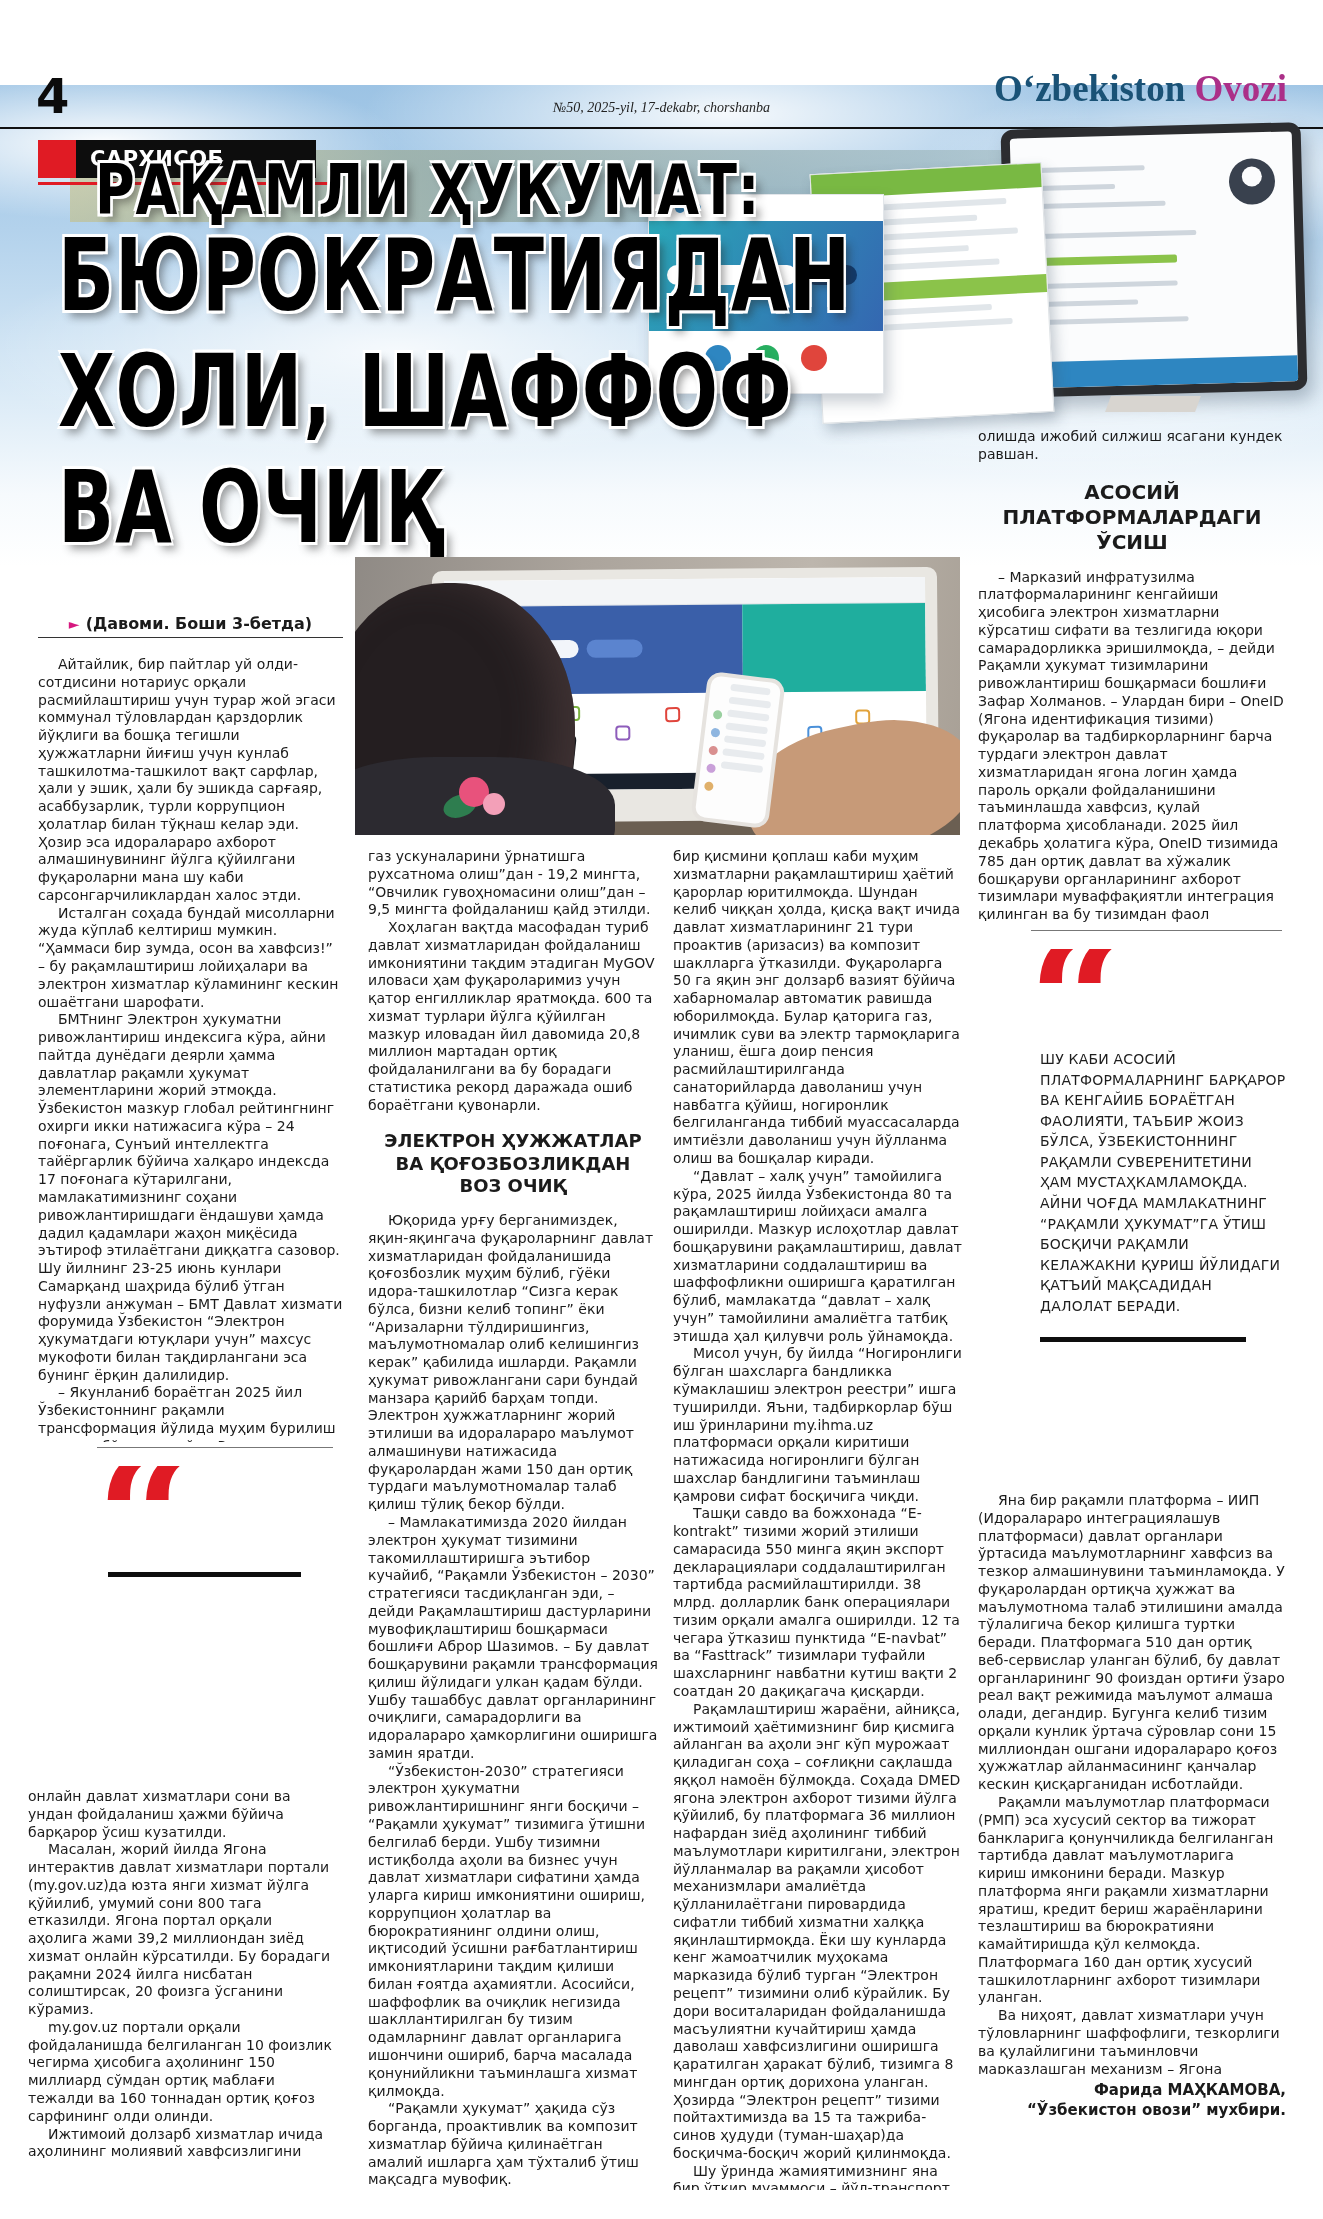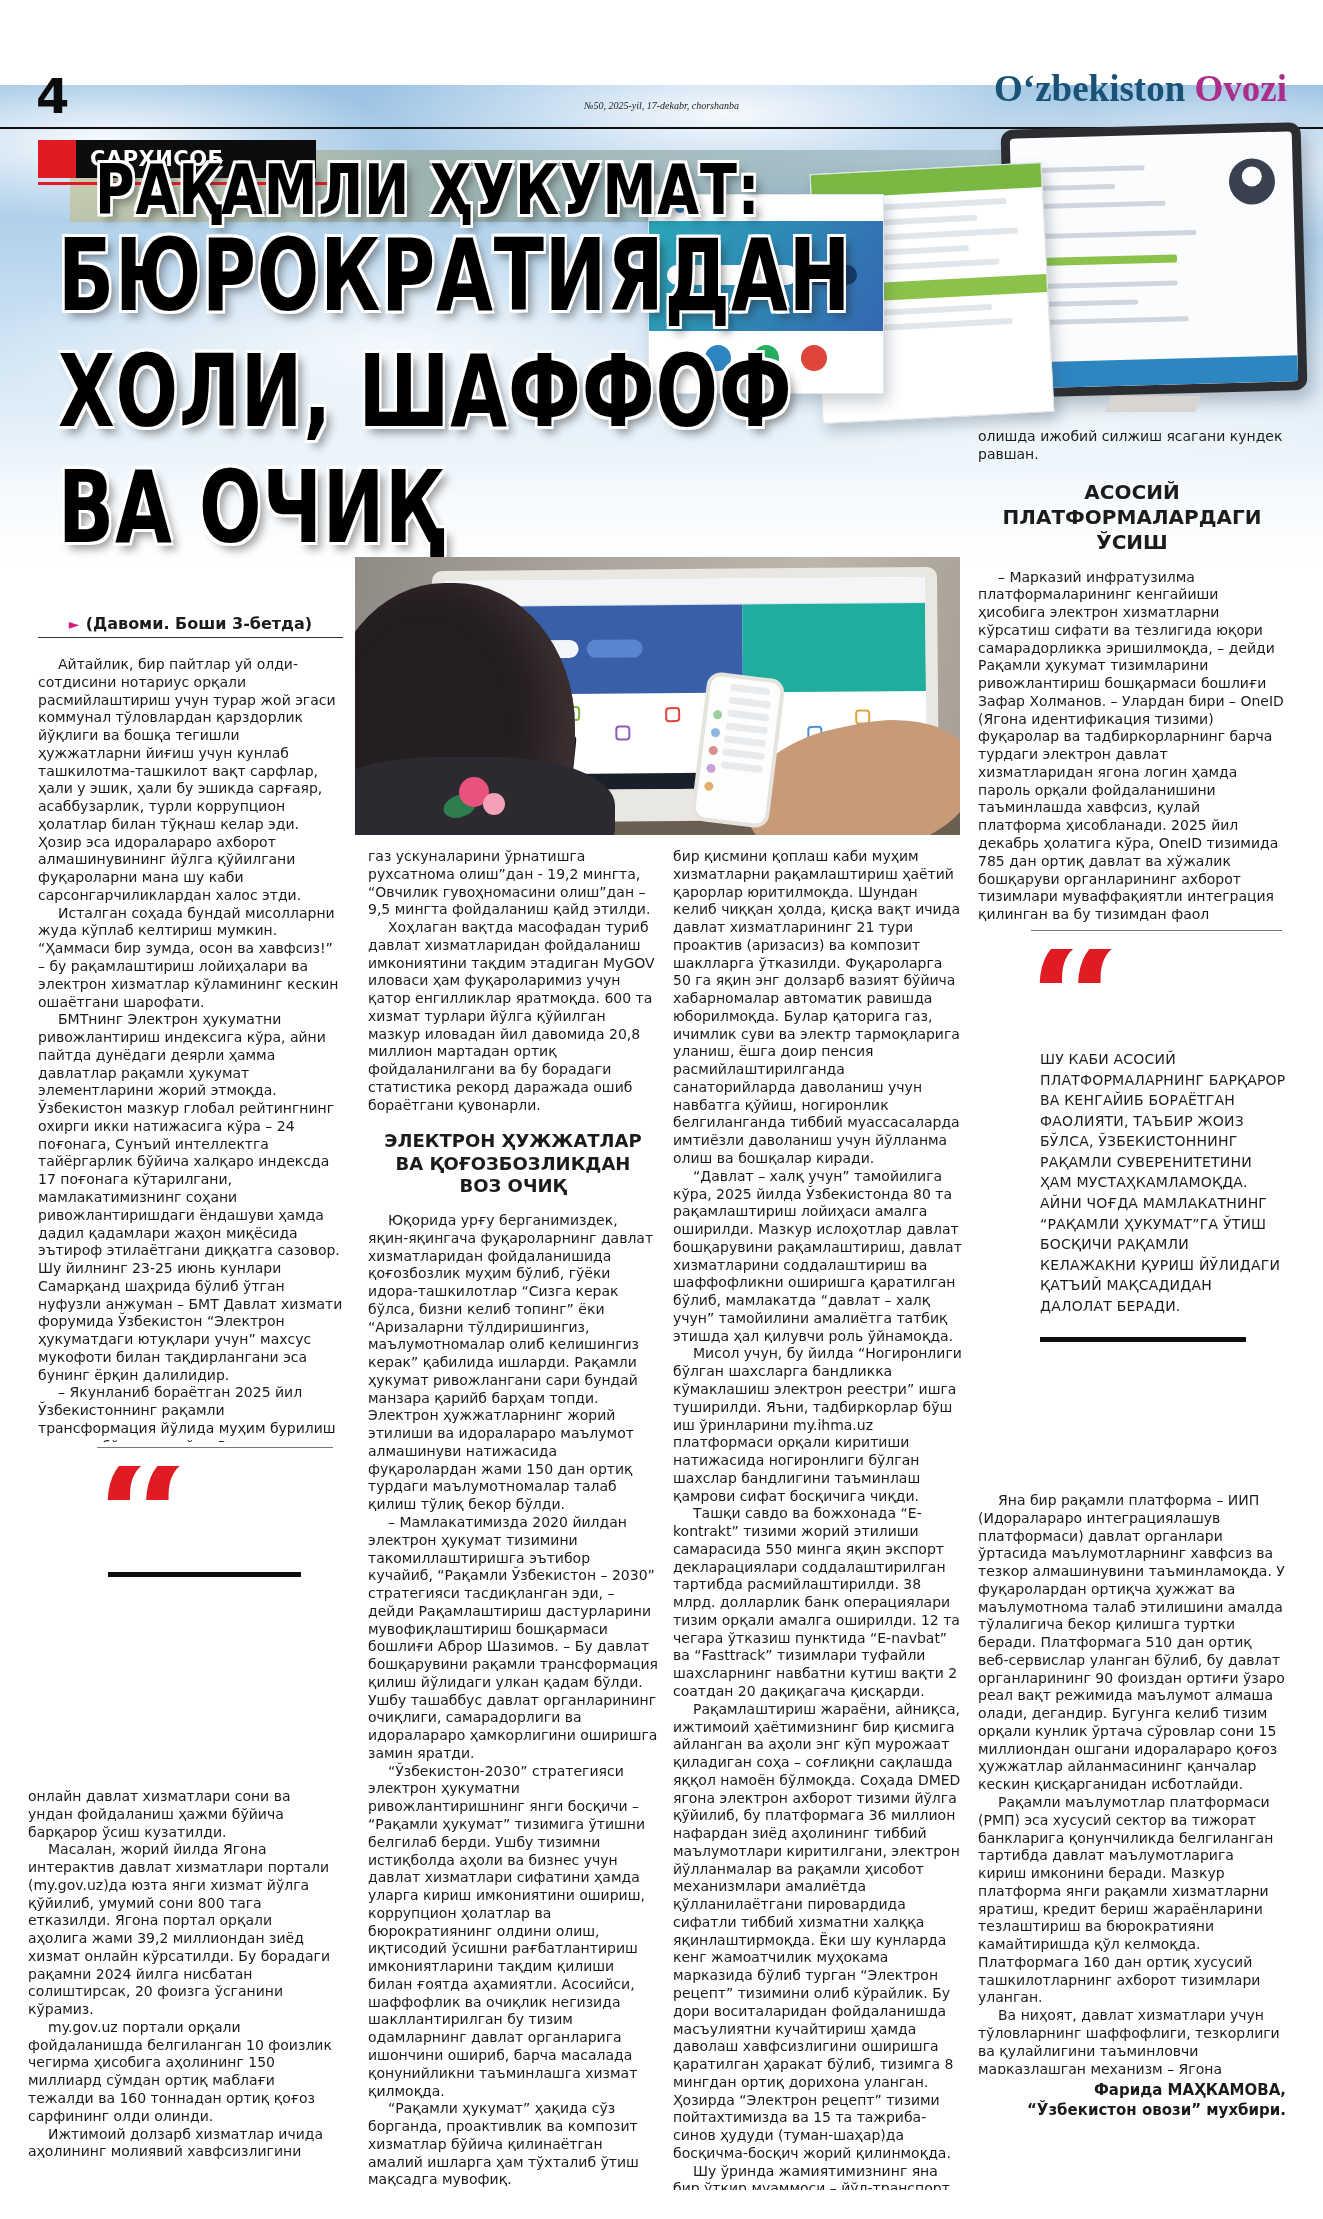--- a/index.html
+++ b/index.html
@@ -19,21 +19,21 @@
       radial-gradient(ellipse 520px 150px at 80% 60%, rgba(255,255,255,.75), rgba(255,255,255,0) 70%),
       linear-gradient(180deg,#9cc3e4 0%, #b3d2ec 30%, #d8e9f6 62%, #f6fafd 85%, #ffffff 100%);
   }
   .horizon-band {
     position:absolute; left:70px; top:150px; width:1160px; height:72px; opacity:.65;
     background:linear-gradient(90deg,#c3c08b 0%, #8fa191 35%, #8da9ad 60%, #b9cdd4 100%);
   }
   .page-number { position:absolute; left:36px; top:72px; font-size:48px; font-weight:bold; color:#0b0b0b; line-height:1;}
   .mast-rule { position:absolute; left:0px; top:127px; width:1323px; height:2px; background:#111; }
   .date-line { position:absolute; left:0; top:100px; width:1323px; text-align:center;
-    font-family:"Liberation Serif", serif; font-style:italic; font-size:10px; color:#222; }
+    font-family:"Liberation Serif", serif; font-style:italic; font-size:14px; color:#222; }
   .paper-name { position:absolute; right:36px; top:70px; font-family:"Liberation Serif", serif;
     font-weight:bold; font-size:37px; letter-spacing:0; line-height:1; }
   .paper-name .p1 { color:#1a5276; }
   .paper-name .p2 { color:#ab2f88; }
   
   .section-label { position:absolute; left:38px; top:140px; width:320px; }
   .section-label .sq { position:absolute; left:0; top:0; width:38px; height:38px; background:#e01b24; }
   .section-label .bar { position:absolute; left:38px; top:0; width:240px; height:38px; background:#0d0d0d;
     color:#fff; font-weight:bold; font-size:21px; line-height:38px; padding-left:14px; letter-spacing:.5px; }
   .section-label .uline { position:absolute; left:0; top:42px; width:290px; height:3px; background:#e01b24; }

